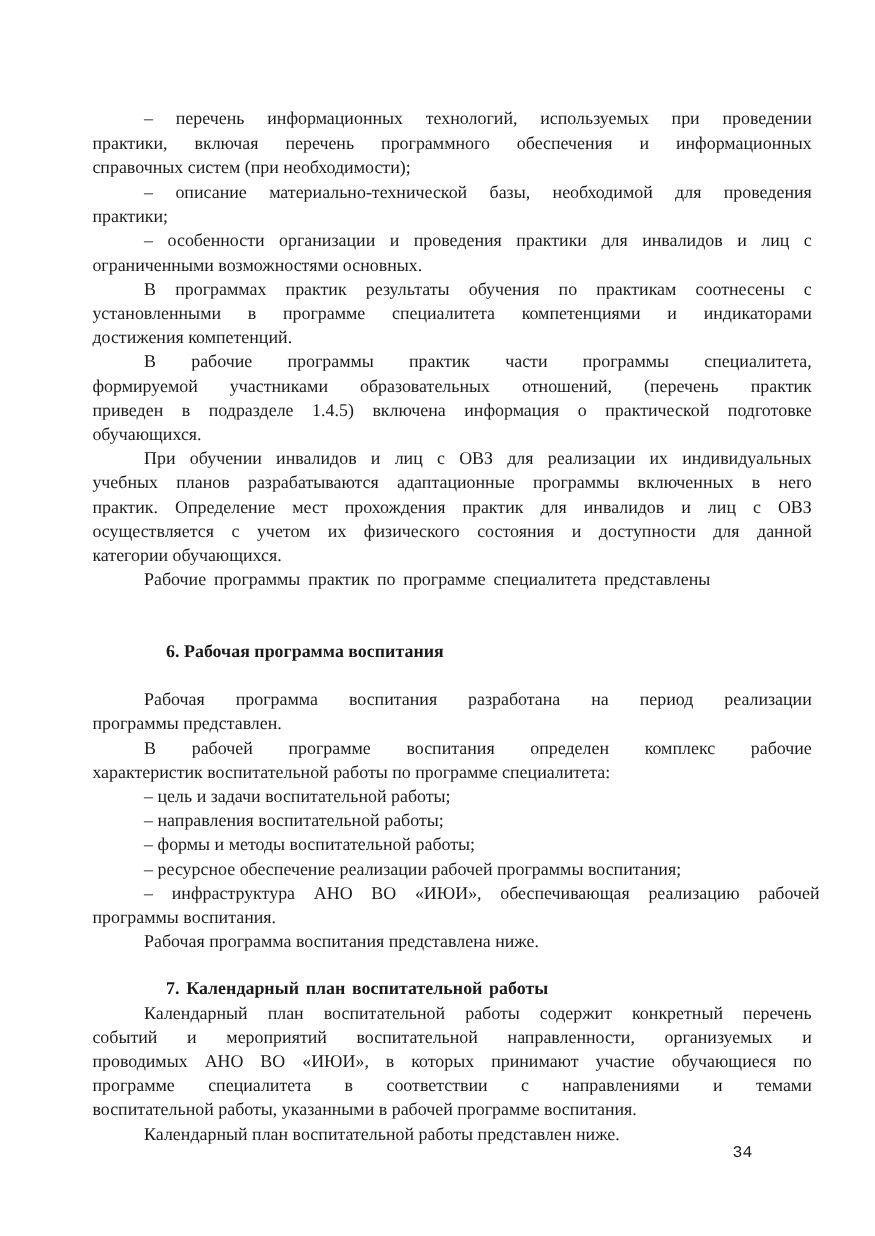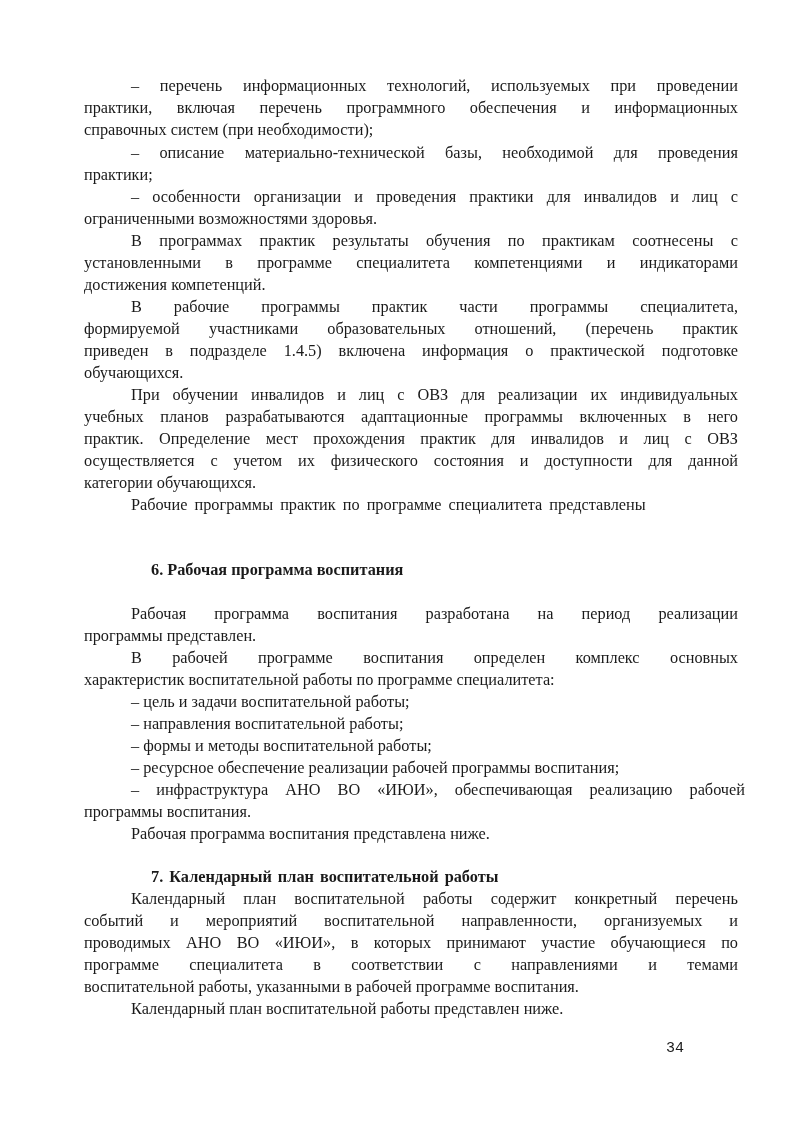--- a/index.html
+++ b/index.html
@@ -4,40 +4,40 @@
   <style>
     html, body { margin: 0; padding: 0; background: #ffffff; }
     body { width: 795px; height: 1124px; position: relative; overflow: hidden; }
     .page {
       position: absolute; left: 0; top: 0; width: 795px; height: 1124px;
       font-family: "Liberation Serif", serif; color: #1a1a1a;
       font-size: 16.3px;
     }
     .ln {
       position: absolute; left: 84px; width: 654px;
-      line-height: 20px; white-space: nowrap;
+      line-height: 20px; white-space: nowrap; margin-top: 22px;
     }
     .j { text-align: justify; text-align-last: justify; }
     .ind { left: 131px; width: 607px; }
     .ind2 { left: 131px; width: 614px; }
     .b { font-weight: bold; }
     .pn { position: absolute; left: 666px; top: 1040px; font-size: 15px; font-family: Liberation Mono, monospace; color: #1a1a1a; }
   </style>
 </head>
 <body>
 
 <div class="page">
 
   <div class="ln ind j" style="top:76px">– перечень информационных технологий, используемых при проведении</div>
   <div class="ln j" style="top:98px">практики, включая перечень программного обеспечения и информационных</div>
   <div class="ln" style="top:120px">справочных систем (при необходимости);</div>
   <div class="ln ind j" style="top:143px">– описание материально-технической базы, необходимой для проведения</div>
   <div class="ln" style="top:165px">практики;</div>
   <div class="ln ind j" style="top:187px">– особенности организации и проведения практики для инвалидов и лиц с</div>
-  <div class="ln" style="top:209px">ограниченными возможностями здоровья.</div>
+  <div class="ln" style="top:209px">ограниченными возможностями основных.</div>
 
   <div class="ln ind j" style="top:231px">В программах практик результаты обучения по практикам соотнесены с</div>
   <div class="ln j" style="top:253px">установленными в программе специалитета компетенциями и индикаторами</div>
   <div class="ln" style="top:275px">достижения компетенций.</div>
 
   <div class="ln ind j" style="top:297px">В рабочие программы практик части программы специалитета,</div>
   <div class="ln j" style="top:319px">формируемой участниками образовательных отношений, (перечень практик</div>
   <div class="ln j" style="top:341px">приведен в подразделе 1.4.5) включена информация о практической подготовке</div>
   <div class="ln" style="top:363px">обучающихся.</div>
 
@@ -45,21 +45,21 @@
   <div class="ln j" style="top:407px">учебных планов разрабатываются адаптационные программы включенных в него</div>
   <div class="ln j" style="top:429px">практик. Определение мест прохождения практик для инвалидов и лиц с ОВЗ</div>
   <div class="ln j" style="top:451px">осуществляется с учетом их физического состояния и доступности для данной</div>
   <div class="ln" style="top:473px">категории обучающихся.</div>
 
   <div class="ln" style="top:495px; left:131px; width:600px; word-spacing:3px">Рабочие программы практик по программе специалитета представлены</div>
 
   <div class="ln b" style="top:560px; left:151px">6. Рабочая программа воспитания</div>
   <div class="ln ind j" style="top:604px">Рабочая программа воспитания разработана на период реализации</div>
   <div class="ln" style="top:626px">программы представлен.</div>
-  <div class="ln ind j" style="top:648px">В рабочей программе воспитания определен комплекс основных</div>
+  <div class="ln ind j" style="top:648px">В рабочей программе воспитания определен комплекс рабочие</div>
   <div class="ln" style="top:670px">характеристик воспитательной работы по программе специалитета:</div>
 
   <div class="ln" style="top:692px; left:131px">– цель и задачи воспитательной работы;</div>
   <div class="ln" style="top:714px; left:131px">– направления воспитательной работы;</div>
   <div class="ln" style="top:736px; left:131px">– формы и методы воспитательной работы;</div>
   <div class="ln" style="top:758px; left:131px">– ресурсное обеспечение реализации рабочей программы воспитания;</div>
   <div class="ln ind2 j" style="top:780px">– инфраструктура АНО ВО «ИЮИ», обеспечивающая реализацию рабочей</div>
   <div class="ln" style="top:802px">программы воспитания.</div>
   <div class="ln" style="top:824px; left:131px">Рабочая программа воспитания представлена ниже.</div>
 

